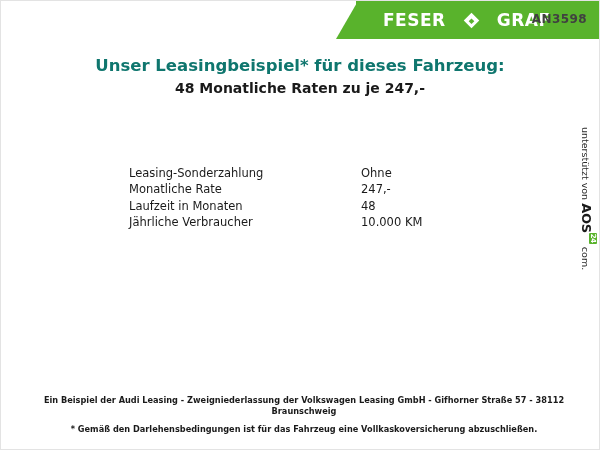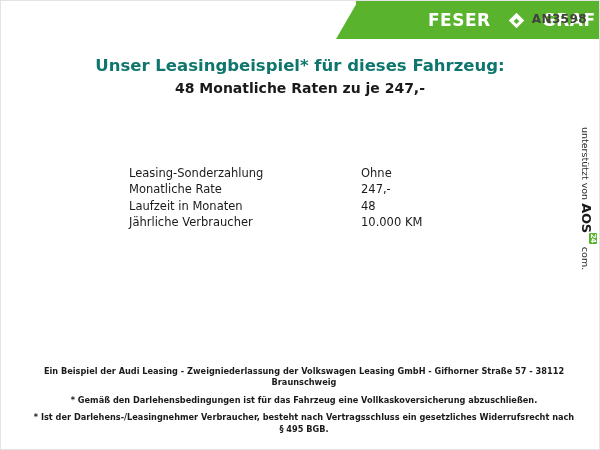--- a/index.html
+++ b/index.html
@@ -53,21 +53,20 @@
     position: absolute;
     top: 9px;
     left: 382px;
     display: flex;
     align-items: center;
     gap: 18px;
     color: #ffffff;
     font-size: 17px;
     font-weight: bold;
     letter-spacing: 0.5px;
-    margin-left: 45px;
   }
   .brand .diamond {
     display: inline-block;
     width: 11px;
     height: 11px;
     background: #ffffff;
     transform: rotate(45deg);
     margin: 0 2px;
   }
   .brand .diamond::after {
@@ -232,21 +231,20 @@
           <td class="label">Jährliche Verbraucher</td>
           <td class="value">10.000 KM</td>
         </tr>
       </tbody>
     </table>
   </div>
 
   <div class="footer">
     <p>Ein Beispiel der Audi Leasing - Zweigniederlassung der Volkswagen Leasing GmbH - Gifhorner Straße 57 - 38112 Braunschweig</p>
     <p>* Gemäß den Darlehensbedingungen ist für das Fahrzeug eine Vollkaskoversicherung abzuschließen.</p>
-    <p>* Ist der Darlehens-/Leasingnehmer Verbraucher, besteht nach Vertragsschluss ein gesetzliches Widerrufsrecht nach § 495 BGB.</p>
   </div>
 
   <div class="vertical">
     <div class="vertical-inner">
       <span class="vert-suffix">.com</span>
       <span class="vert-logo"><span>AOS</span><sup>24</sup></span>
       <span class="vert-prefix">unterstützt von</span>
     </div>
   </div>
 

